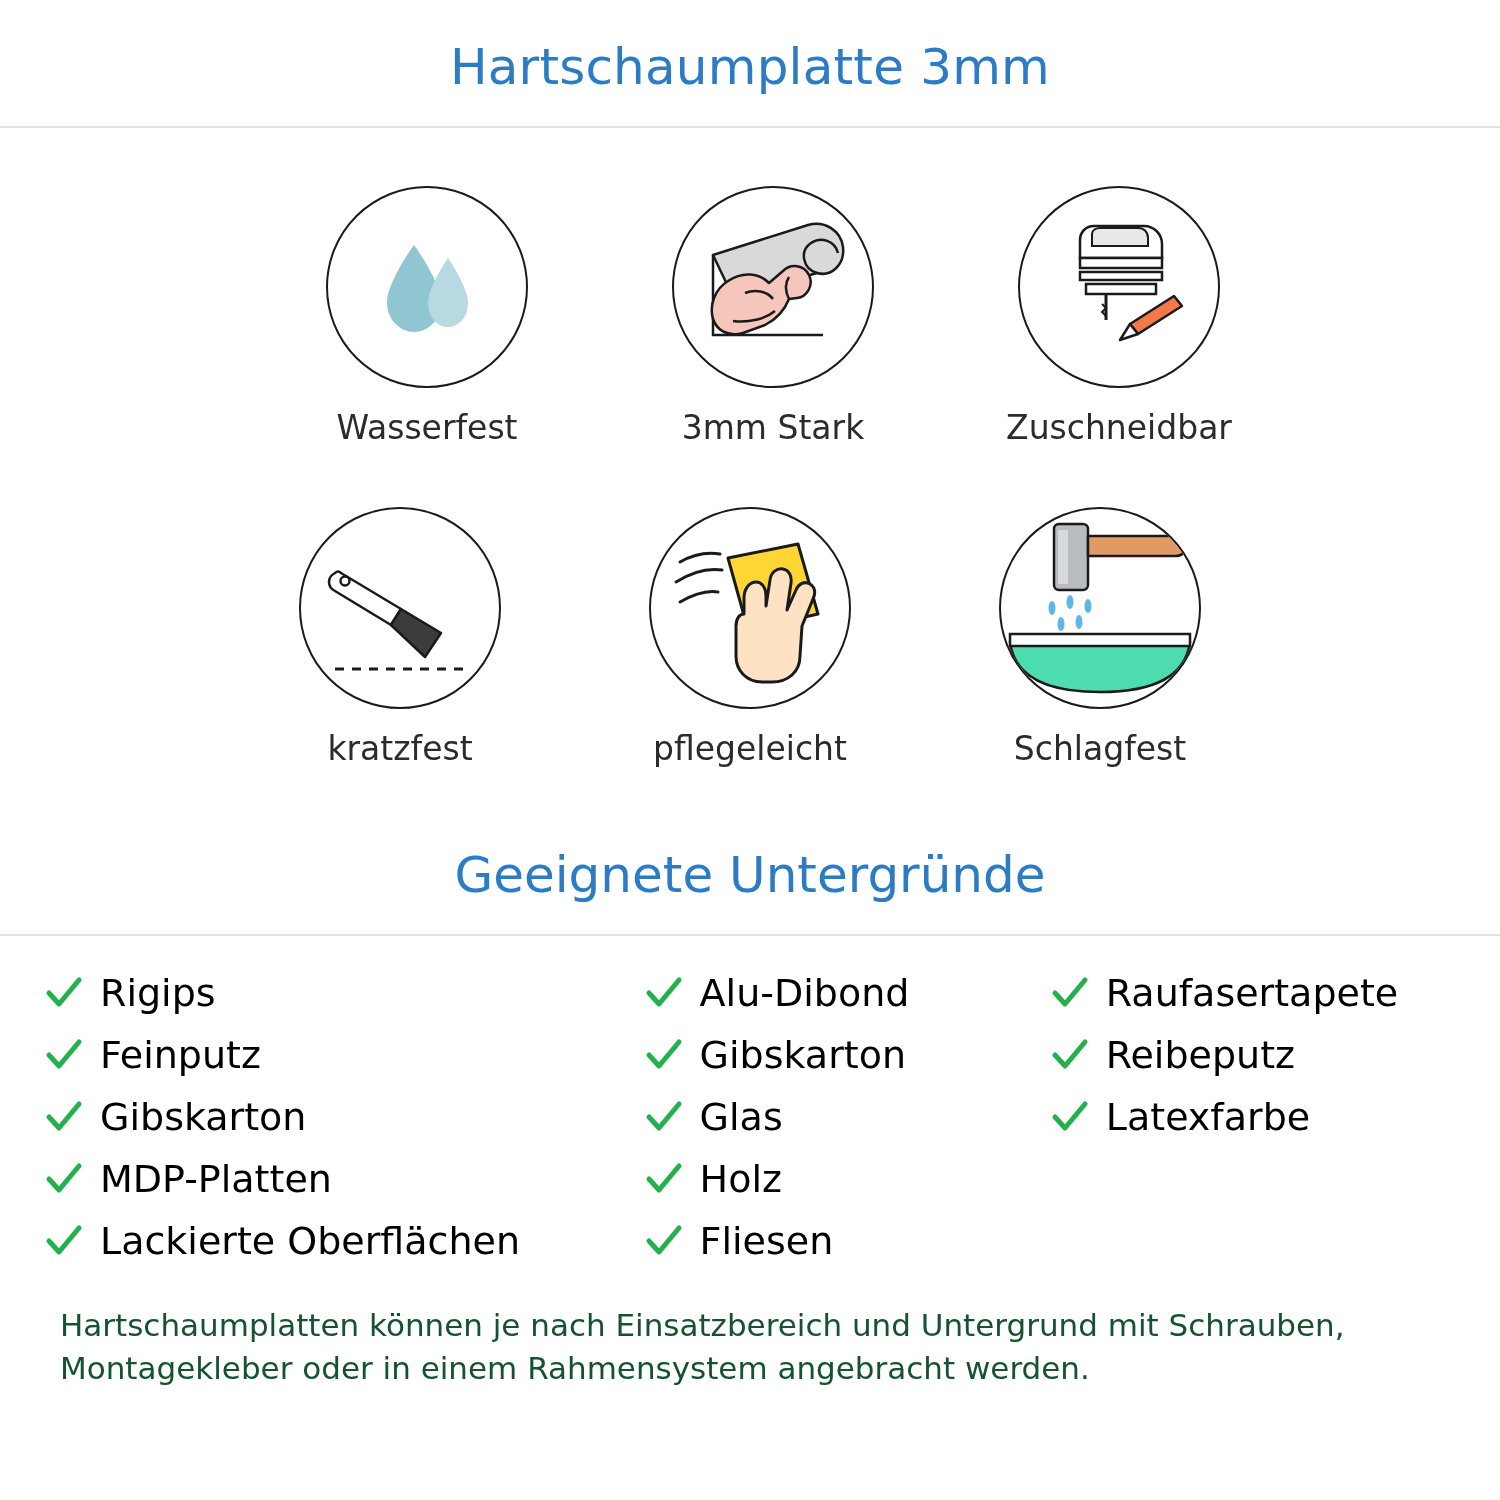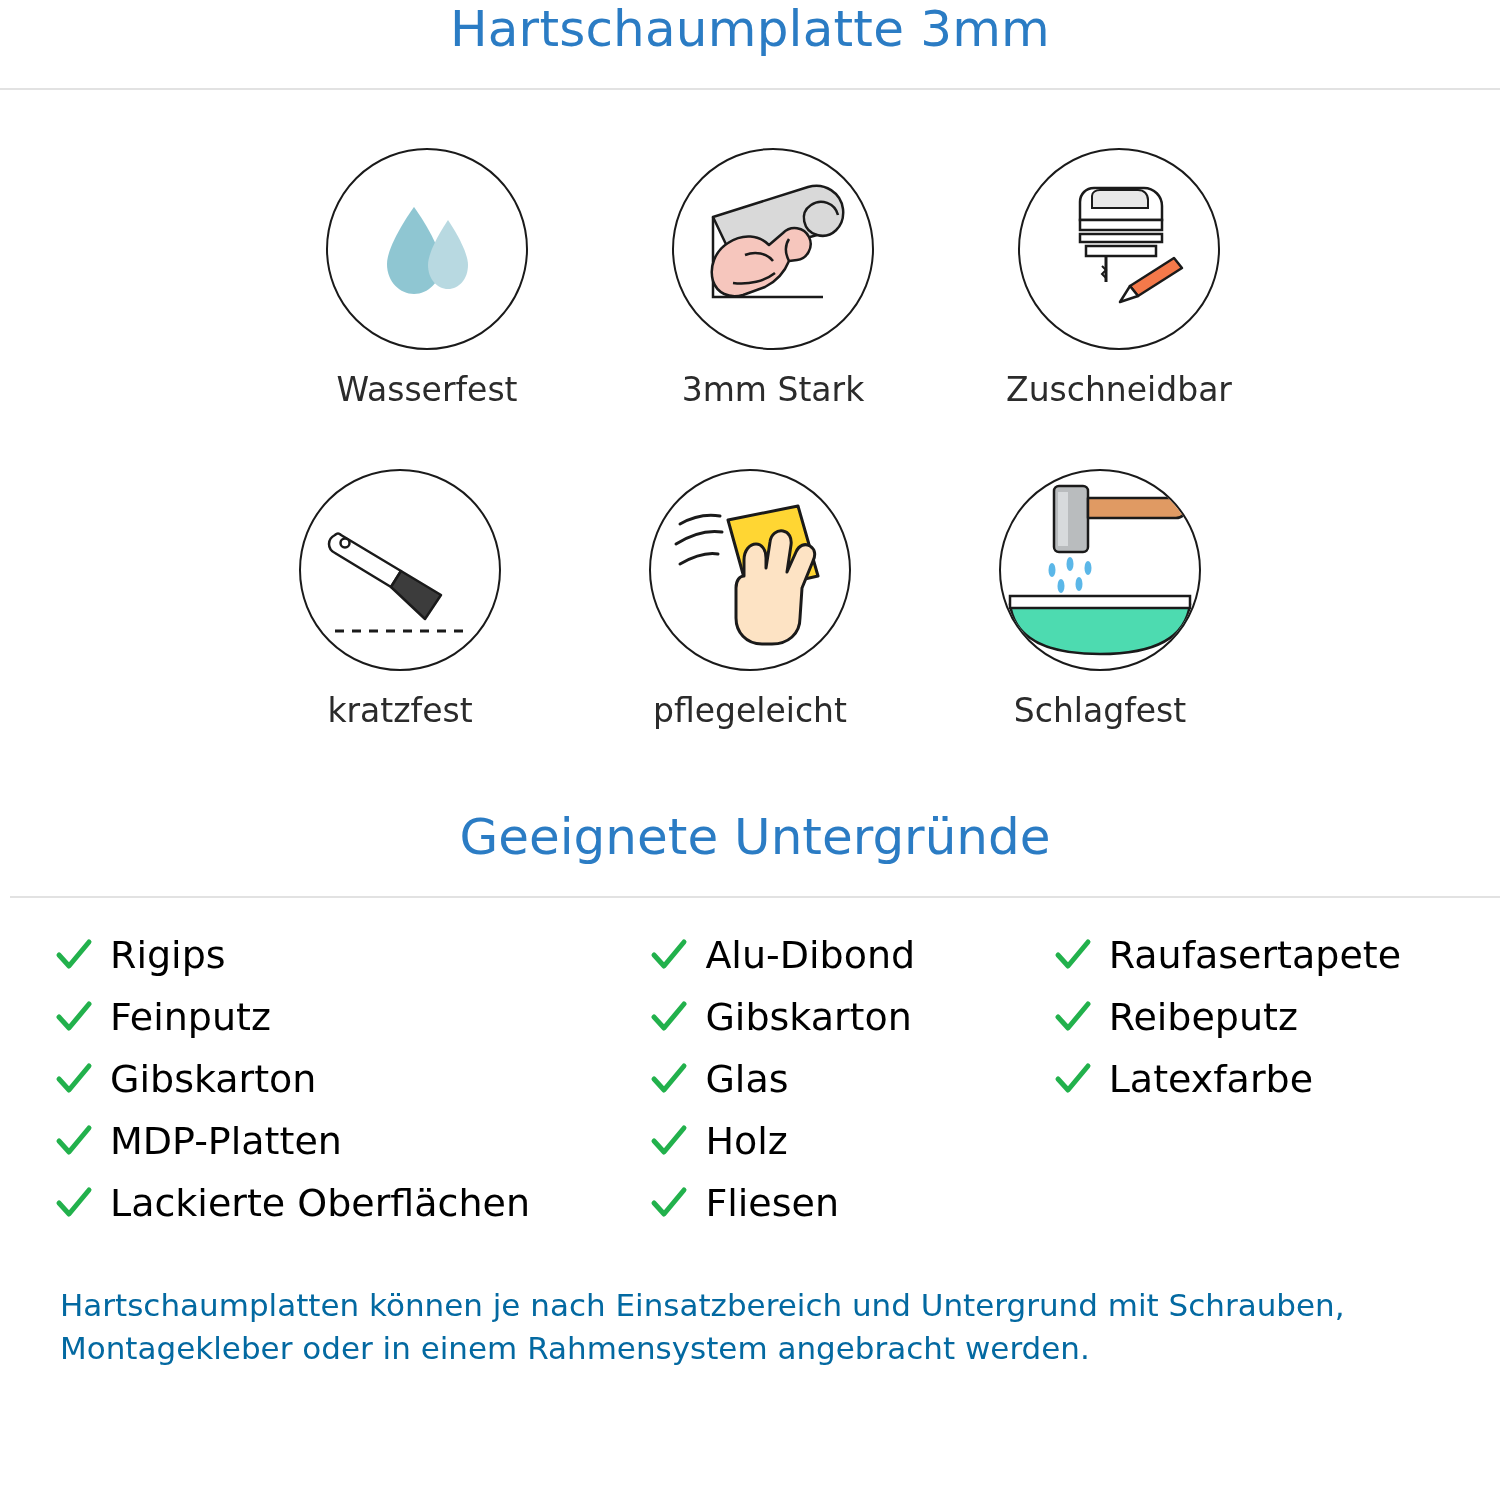--- a/index.html
+++ b/index.html
@@ -21,20 +21,21 @@
     position: relative;
     box-sizing: border-box;
   }
 
   
   .main-title {
     text-align: center;
     color: #2b7cc4;
     font-size: 50px;
     font-weight: 400;
+    padding-top: 38px;
     letter-spacing: 0.2px;
   }
   .rule {
     height: 2px;
     background: #e2e2e2;
     margin: 30px 0 0 0;
   }
   .section-title {
     text-align: center;
     color: #2b7cc4;
@@ -73,21 +74,21 @@
     justify-content: center;
   }
   .feature-label {
     margin-top: 20px;
     font-size: 33px;
     color: #2b2b2b;
     white-space: nowrap;
   }
 
   
-  .subtitle-wrap { margin-top: 78px; padding-left: 10px; }
+  .subtitle-wrap { margin-top: 78px; }
   .list-area {
     margin-top: 26px;
     display: flex;
     padding: 0 44px;
     box-sizing: border-box;
   }
   .col { display: flex; flex-direction: column; }
   .col.c1 { width: 620px; }
   .col.c2 { width: 420px; }
   .col.c3 { width: 420px; }
@@ -101,23 +102,23 @@
   .check {
     width: 40px;
     height: 40px;
     margin-right: 16px;
     flex: 0 0 auto;
     display: block;
   }
 
   
   .note {
-    margin-top: 50px;
+    margin-top: 32px;
     padding: 0 60px;
-    color: #0369a1;
+    color: #14532d;
     font-size: 31px;
     line-height: 1.38;
   }
 </style>
 </head>
 <body>
 
 <div class="page">
 
   <div class="main-title">Hartschaumplatte 3mm</div>

